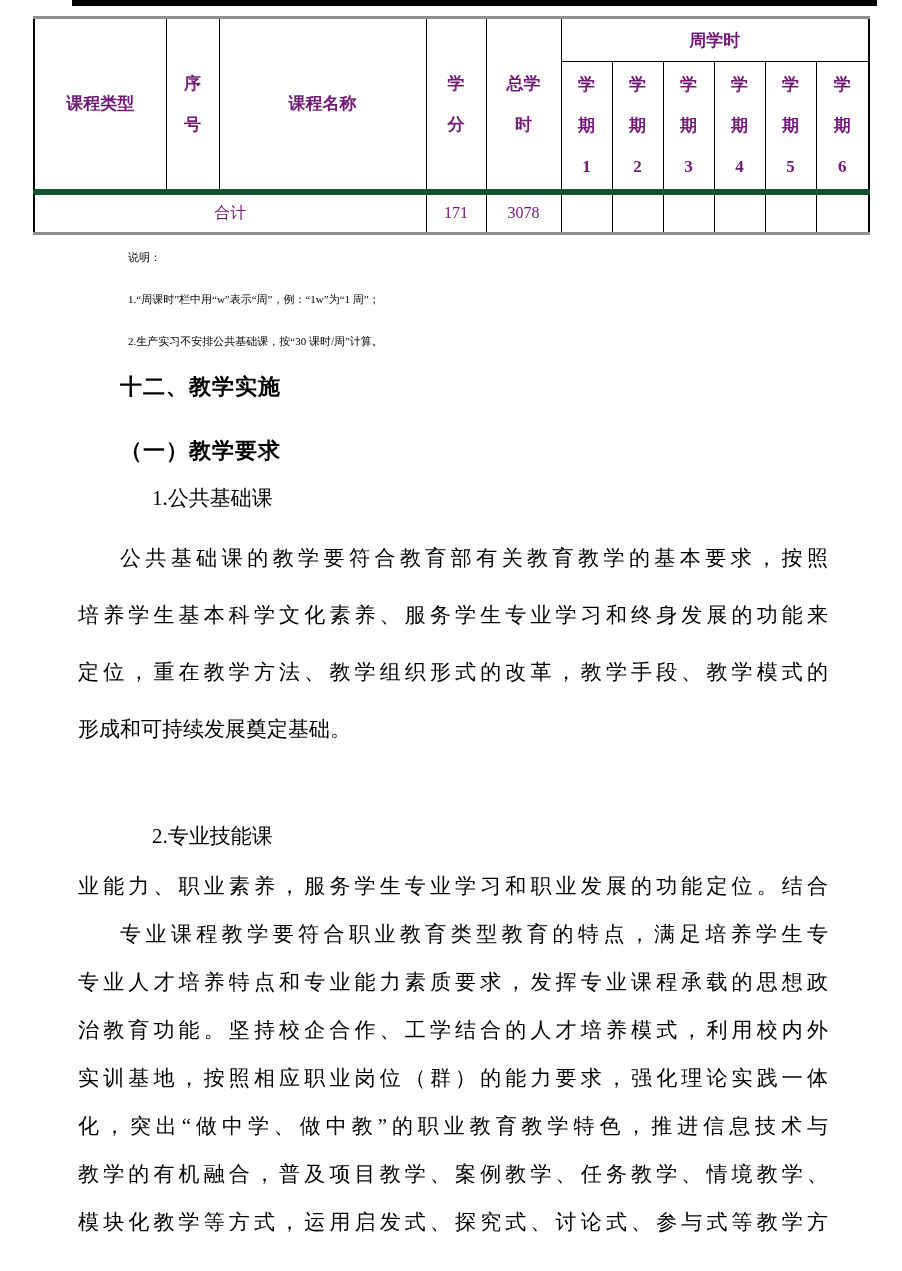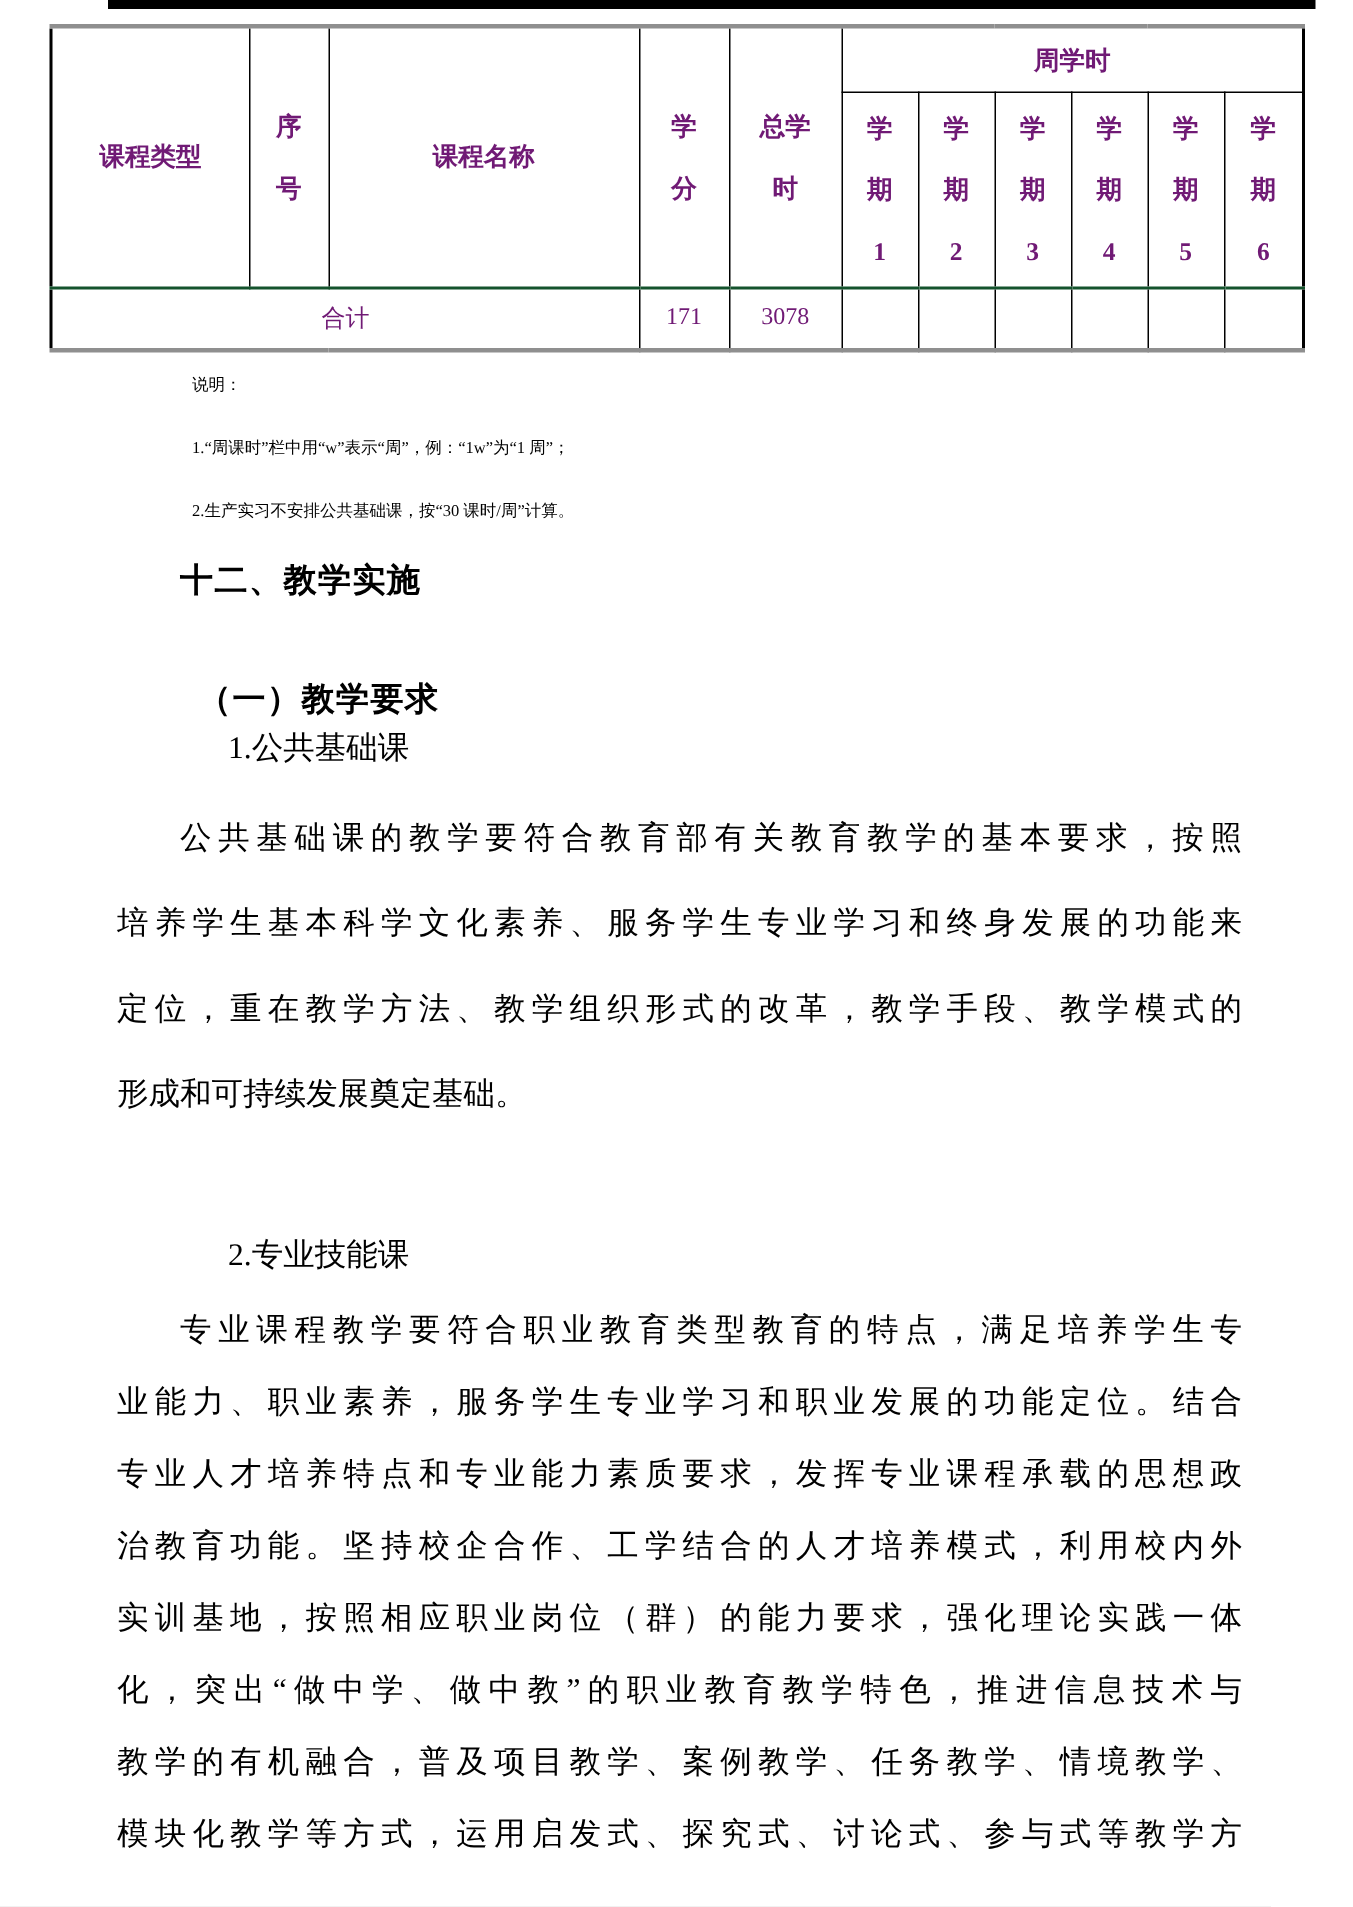--- a/index.html
+++ b/index.html
@@ -19,21 +19,21 @@
     border-top:3px solid #8f8f8f;border-bottom:3px solid #8f8f8f;
     font-family:"Liberation Serif","DejaVu Serif",serif;
   }
   table.curriculum th, table.curriculum td{
     border:1.5px solid #000;padding:0;text-align:center;vertical-align:middle;
     font-weight:bold;font-size:17px;color:#701a75;overflow:hidden;
   }
   tr.hdr-top{height:44px;}
   tr.hdr-sub{height:130px;}
   tr.total-row{height:42px;}
-  tr.total-row td{font-weight:normal;font-size:16px;border-top:2px solid #14532d;}
+  tr.total-row td{font-weight:normal;font-size:16px;border-top:6px solid #14532d;}
   .stack{
     display:inline-block;width:1.08em;word-break:break-all;
     line-height:41px;text-align:center;vertical-align:middle;
   }
   .stack.w2{width:2.12em;}
 
   
   .notes{position:absolute;left:128px;top:236px;width:700px;
     font-size:11px;line-height:42px;}
 
@@ -104,36 +104,36 @@
       </table>
   </div>
 
   <div class="notes">
     <div>说明：</div>
     <div>1.“周课时”栏中用“w”表示“周”，例：“1w”为“1 周”；</div>
     <div>2.生产实习不安排公共基础课，按“30 课时/周”计算。</div>
   </div>
 
   <div class="h-major" style="top:372px;">十二、教学实施</div>
-  <div class="h-major" style="top:451px;margin-left:12px;">（一）教学要求</div>
+  <div class="h-major" style="top:436px;">（一）教学要求</div>
 
   <div class="h-sub" style="top:484px;">1.公共基础课</div>
 
   <div class="para para1" style="top:530px;">
     <div class="jline first">公共基础课的教学要符合教育部有关教育教学的基本要求，按照</div>
     <div class="jline">培养学生基本科学文化素养、服务学生专业学习和终身发展的功能来</div>
     <div class="jline">定位，重在教学方法、教学组织形式的改革，教学手段、教学模式的</div>
     <div class="jline last">形成和可持续发展奠定基础。</div>
   </div>
 
   <div class="h-sub" style="top:822px;">2.专业技能课</div>
 
   <div class="para para2" style="top:862px;">
+    <div class="jline">业能力、职业素养，服务学生专业学习和职业发展的功能定位。结合</div>
     <div class="jline first">专业课程教学要符合职业教育类型教育的特点，满足培养学生专</div>
-    <div class="jline">业能力、职业素养，服务学生专业学习和职业发展的功能定位。结合</div>
     <div class="jline">专业人才培养特点和专业能力素质要求，发挥专业课程承载的思想政</div>
     <div class="jline">治教育功能。坚持校企合作、工学结合的人才培养模式，利用校内外</div>
     <div class="jline">实训基地，按照相应职业岗位（群）的能力要求，强化理论实践一体</div>
     <div class="jline">化，突出“做中学、做中教”的职业教育教学特色，推进信息技术与</div>
     <div class="jline">教学的有机融合，普及项目教学、案例教学、任务教学、情境教学、</div>
     <div class="jline">模块化教学等方式，运用启发式、探究式、讨论式、参与式等教学方</div>
   </div>
 
 </div>
 

